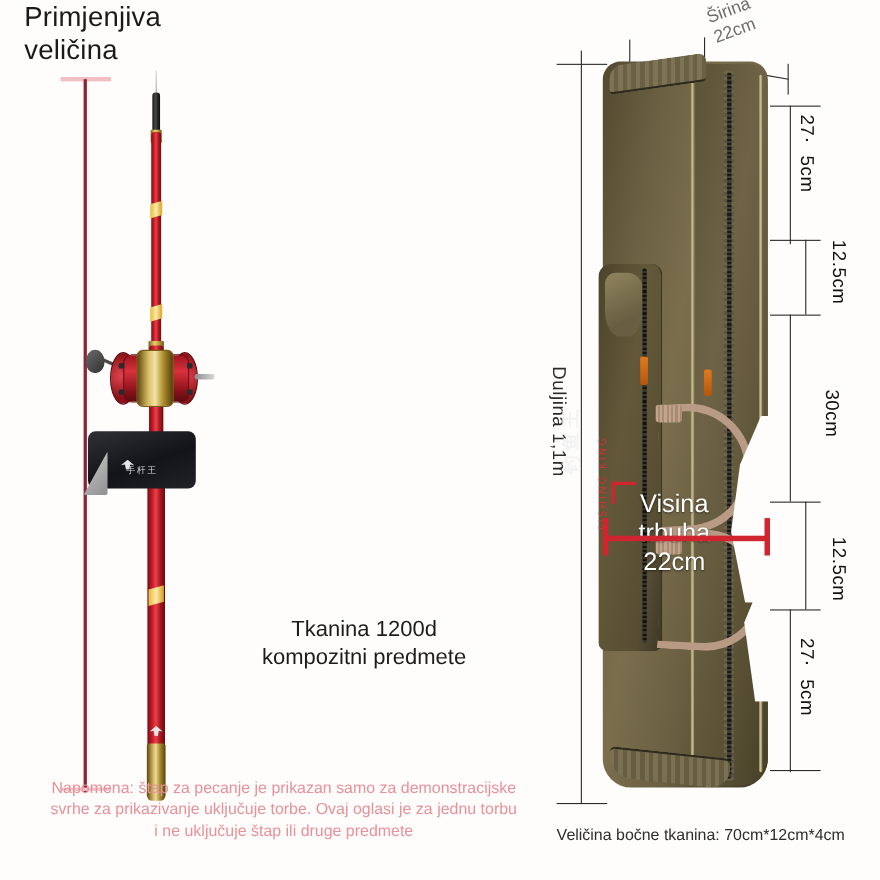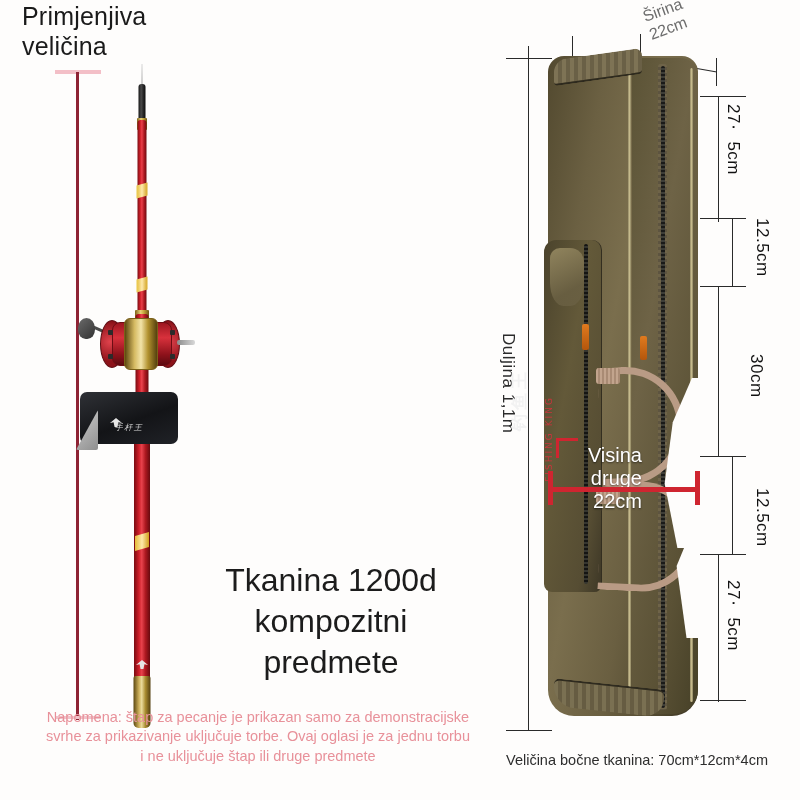--- a/index.html
+++ b/index.html
@@ -135,31 +135,31 @@
     border-radius: 7px;
   }
   #rod-grip-flap {
     position: absolute; left: 76px; top: 410px; width: 22px; height: 40px;
     background: linear-gradient(135deg,#cfcfcf,#8f8f8f);
     clip-path: polygon(100% 0, 100% 100%, 0 100%);
     border-radius: 2px;
   }
   #rod-grip-logo {
     position: absolute; left: 0; top: 30px; width: 98px; text-align: center;
-    font-size: 8px; color: #d9d9d9; letter-spacing: 1.5px; font-style: italic;
+    font-size: 8px; color: #d9d9d9; letter-spacing: 1.5px;
   }
   #rod-grip-bird {
     position: absolute; left: 30px; top: 26px; width: 12px; height: 9px;
     background: #e6e6e6;
     clip-path: polygon(50% 0, 100% 55%, 70% 48%, 62% 100%, 38% 100%, 30% 48%, 0 55%);
   }
 
   #fabric-note {
     position: absolute; left: 196px; top: 560px; width: 270px;
-    text-align: center; font-size: 32px; color: #1c1c1c; line-height: 1.28;
+    text-align: center; font-size: 20px; color: #1c1c1c; line-height: 1.28;
   }
 
   #disclaimer {
     position: absolute; left: 46px; top: 708px; width: 424px;
     text-align: center; font-size: 14.5px; color: #e8919a; line-height: 1.34;
   }
 
   
   #right-panel { position: absolute; left: 470px; top: 0; width: 330px; height: 800px; }
 
@@ -322,22 +322,22 @@
   #belly-ruler-capR {
     position: absolute; left: 695px; top: 471px; width: 5px; height: 34px; background: #cf2530;
   }
   #belly-mark-top {
     position: absolute; left: 556px; top: 438px; width: 22px; height: 3px; background: #cf2530;
   }
   #belly-mark-top2 {
     position: absolute; left: 556px; top: 438px; width: 3px; height: 20px; background: #cf2530;
   }
   #belly-label {
-    position: absolute; left: 532px; top: 444px; width: 110px;
-    text-align: right; font-size: 20px; color: #ffffff; line-height: 1.16;
+    position: absolute; left: 558px; top: 444px; width: 110px;
+    text-align: center; font-size: 23px; color: #ffffff; line-height: 1.16;
     text-shadow: 0 1px 2px rgba(0,0,0,.55);
   }
 
   #side-bag-caption {
     position: absolute; left: 482px; top: 752px; width: 310px;
     text-align: center; font-size: 14.5px; color: #2d2d2d;
   }
 </style>
 </head>
 <body>
@@ -443,21 +443,21 @@
     <div class="handle-tab" style="left:56px;top:440px;"></div>
 
     <div id="bag-waist"></div>
     <div id="bag-waist2"></div>
   </div>
 
   <div id="belly-mark-top"></div>
   <div id="belly-mark-top2"></div>
   <div id="belly-label">
     <div>Visina</div>
-    <div>druge</div>
+    <div>trbuha</div>
     <div>22cm</div>
   </div>
   <div id="belly-ruler-capL"></div>
   <div id="belly-ruler-line"></div>
   <div id="belly-ruler-capR"></div>
 
   <div class="dim-h" style="left:700px;top:96px;width:46px;"></div>
   <div class="dim-v" style="left:718px;top:96px;height:126px;"></div>
   <div class="dim-h" style="left:700px;top:218px;width:46px;"></div>
   <div class="dim-label-v" style="left:722px;top:102px;">27．5cm</div>

